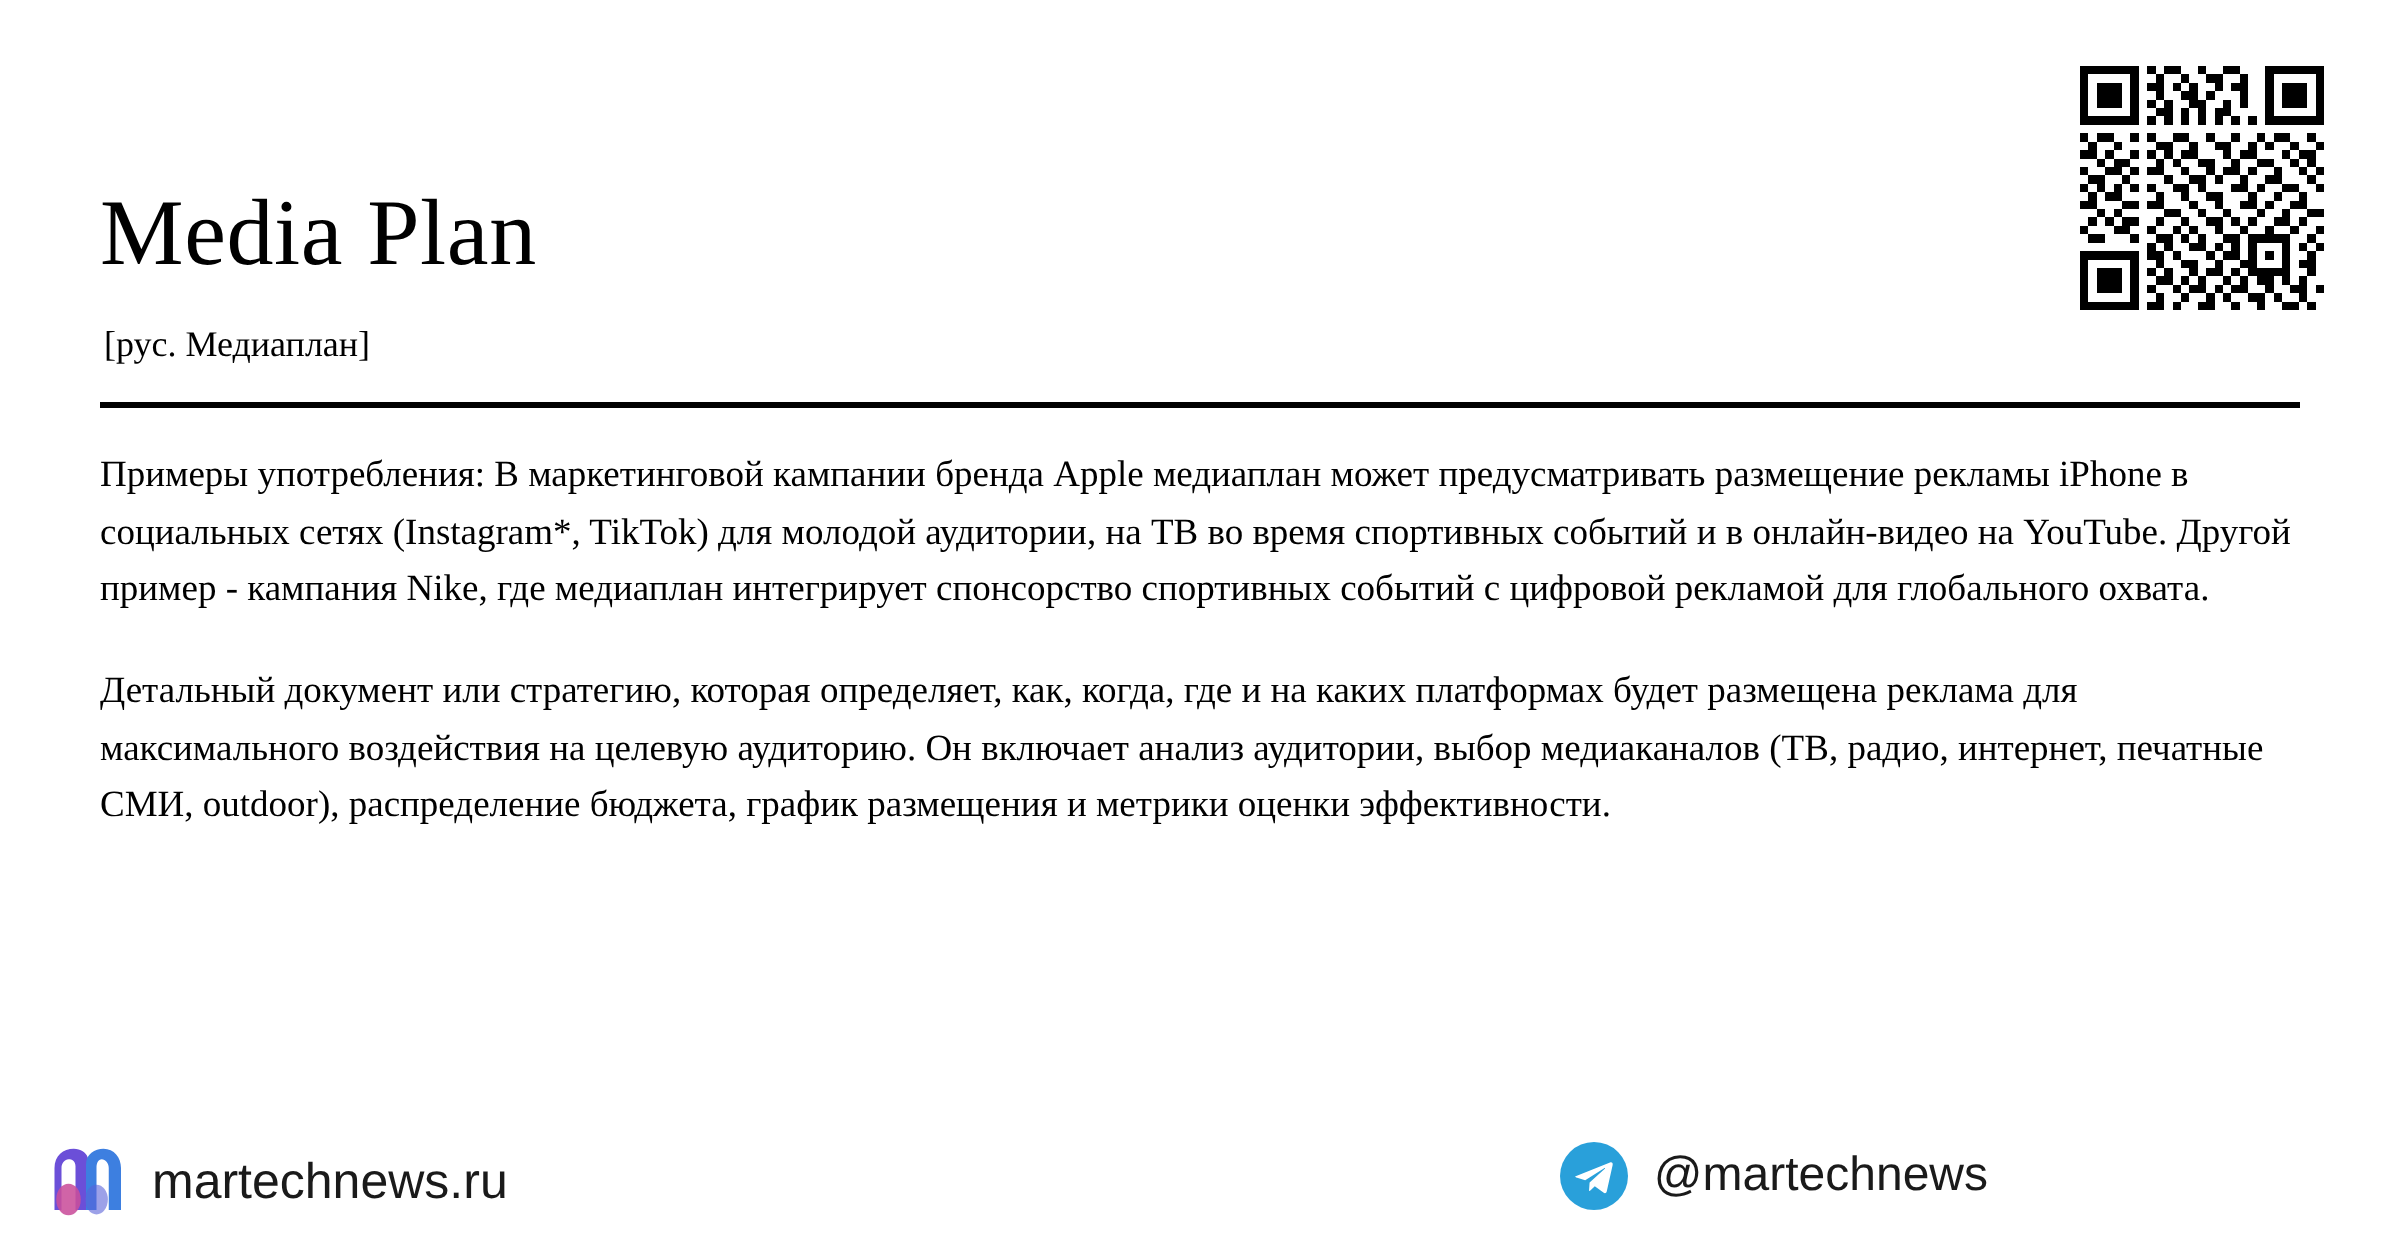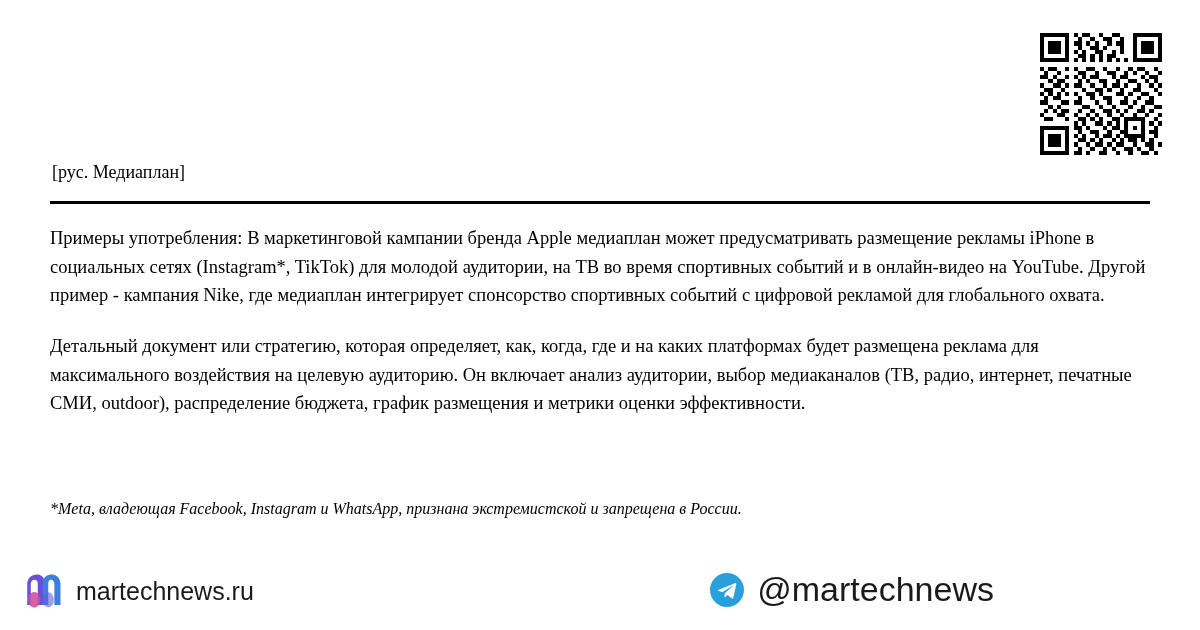--- a/index.html
+++ b/index.html
@@ -112,21 +112,21 @@
   }
   .footer-right {
     position: absolute;
     right: 22px;
     top: 12px;
     display: flex;
     align-items: center;
     gap: 12px;
   }
   .tg-handle {
-    font-size: 34px;
+    font-size: 24px;
     font-family: "Liberation Sans", sans-serif;
     color: #1a1a1a;
   }
   .logo-mark { width: 42px; height: 42px; display:block; }
   .tg-mark { width: 36px; height: 36px; display:block; }
 </style>
 </head>
 <body>
 
 <div class="page">
@@ -367,30 +367,30 @@
           <rect x="11" y="28" width="1" height="1"></rect>
         <rect x="14" y="28" width="2" height="1"></rect>
           <rect x="18" y="28" width="1" height="1"></rect>
         <rect x="21" y="28" width="1" height="1"></rect>
           <rect x="24" y="28" width="2" height="1"></rect>
         <rect x="27" y="28" width="1" height="1"></rect>
       </g>
     </svg>
   </div>
 
+  <h1 class="title">Media Plan</h1>
   <div class="subtitle">[рус. Медиаплан]</div>
 
   <div class="rule"></div>
 
   <div class="body-block">
     <p class="para">Примеры употребления: В маркетинговой кампании бренда Apple медиаплан может предусматривать размещение рекламы iPhone в социальных сетях (Instagram*, TikTok) для молодой аудитории, на ТВ во время спортивных событий и в онлайн-видео на YouTube. Другой пример - кампания Nike, где медиаплан интегрирует спонсорство спортивных событий с цифровой рекламой для глобального охвата.</p>
     <p class="para">Детальный документ или стратегию, которая определяет, как, когда, где и на каких платформах будет размещена реклама для максимального воздействия на целевую аудиторию. Он включает анализ аудитории, выбор медиаканалов (ТВ, радио, интернет, печатные СМИ, outdoor), распределение бюджета, график размещения и метрики оценки эффективности.</p>
   </div>
 
-  <div class="footnote">*Meta, владеющая Facebook, Instagram и WhatsApp, признана экстремистской и запрещена в России.</div>
 
   <div class="footer">
     <div class="footer-left">
       <svg class="logo-mark" viewBox="0 0 48 48">
         <path d="M6 40 V16 C6 9 11 5 17 5 C21 5 24 7 25 10 L25 40 H18 V15 C18 12 16 11 14 11 C12 11 10 13 10 16 V40 Z" fill="#6b4fd8"></path>
         <path d="M24 40 V14 C24 8 29 5 34 5 C40 5 44 10 44 16 V40 H37 V16 C37 13 35 11 33 11 C31 11 30 13 30 16 V40 Z" fill="#3d7fe0"></path>
         <ellipse cx="14" cy="34" rx="7" ry="9" fill="#c94f9b" opacity="0.88"></ellipse>
         <ellipse cx="30" cy="34" rx="6.5" ry="8.5" fill="#5a63d8" opacity="0.6"></ellipse>
       </svg>
       <span class="brand-name">martechnews.ru</span>

